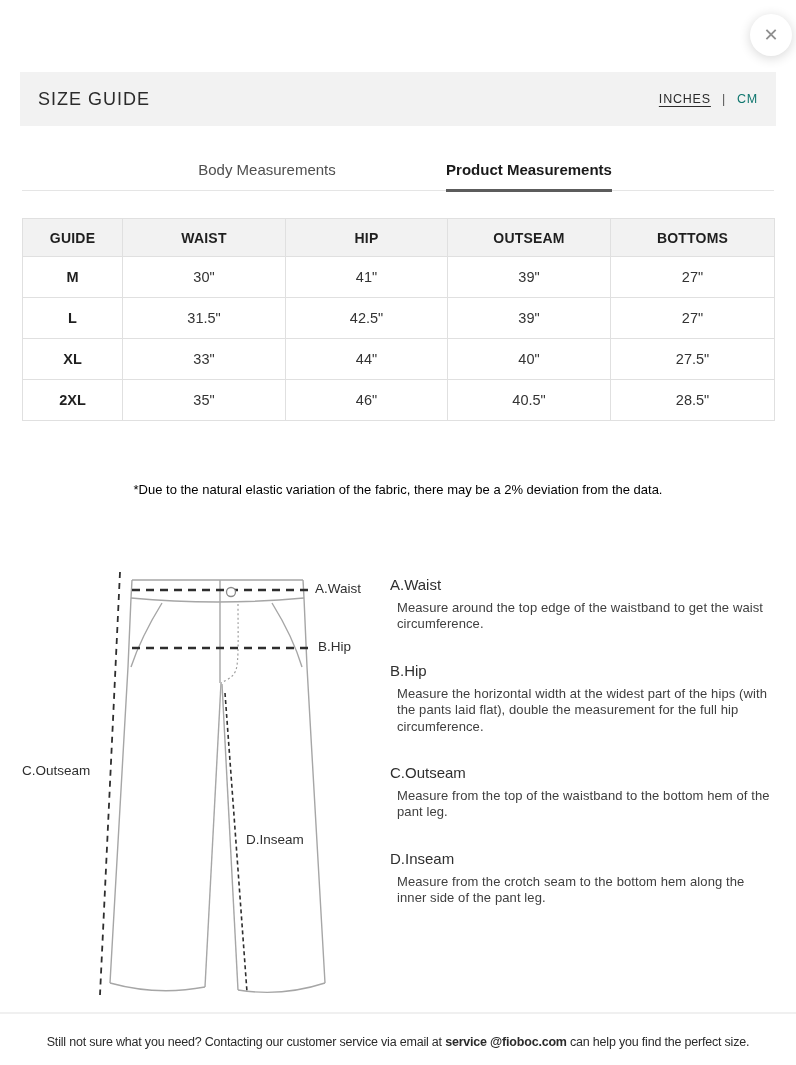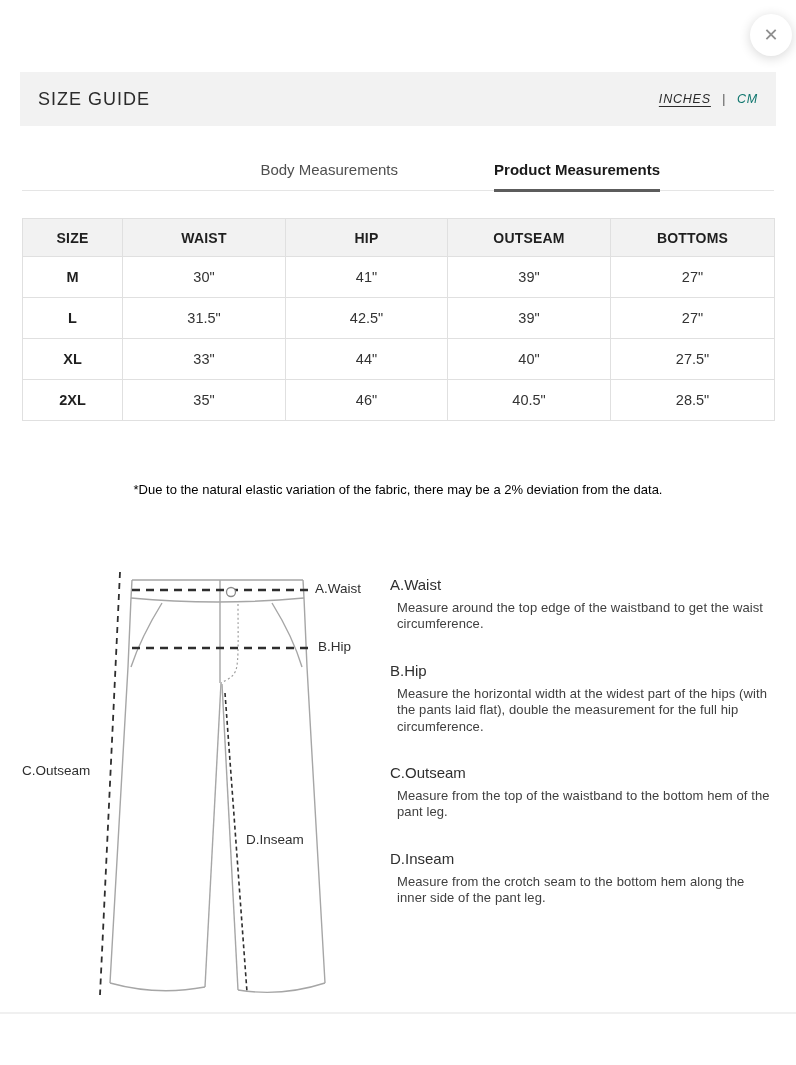--- a/index.html
+++ b/index.html
@@ -28,35 +28,35 @@
   }
   .close-x { font-size: 18px; color: #8f8f8f; line-height: 1; }
 
   
   .size-guide-bar {
     position: absolute; left: 20px; top: 72px; width: 756px; height: 54px;
     background: #f2f2f2; display: flex; align-items: center;
     justify-content: space-between; padding: 0 18px;
   }
   .sg-title { font-size: 18px; letter-spacing: 1px; color: #2b2b2b; }
-  .units { display: flex; align-items: center; font-size: 12.5px; letter-spacing: .8px; font-style: italic; }
+  .units { display: flex; align-items: center; font-size: 12.5px; letter-spacing: .8px; }
   .unit-active {
     color: #2b2b2b; text-decoration: underline; text-underline-offset: 3px;
     cursor: pointer;
   }
   .unit-sep { margin: 0 11px; color: #555; font-weight: 300; }
   .unit-inactive { color: #0f766e; cursor: pointer; }
 
   
   .tabs {
     position: absolute; left: 22px; top: 152px; width: 752px;
     display: flex; justify-content: center;
     border-bottom: 1px solid #e5e5e5;
   }
-  .tab { width: 262px; text-align: right; cursor: pointer; }
+  .tab { width: 262px; text-align: center; cursor: pointer; }
   .tab-label { display: inline-block; font-size: 15px; padding: 9px 0 11px; }
   .tab-label.inactive { color: #4f4f4f; font-weight: 400; }
   .tab-label.active {
     color: #1a1a1a; font-weight: 700;
     border-bottom: 3px solid #5c5c5c; margin-bottom: -2px;
   }
 
   
   .size-table {
     position: absolute; left: 22px; top: 218px; width: 752px;
@@ -139,21 +139,21 @@
   <table class="size-table">
     <colgroup>
       <col style="width:100px">
         <col style="width:163px">
         <col style="width:162px">
         <col style="width:163px">
         <col style="width:164px">
     </colgroup>
     <thead>
       <tr>
-        <th>SIZE</th>
+        <th>GUIDE</th>
         <th>WAIST</th>
         <th>HIP</th>
         <th>OUTSEAM</th>
         <th>BOTTOMS</th>
       </tr>
     </thead>
     <tbody>
       <tr>
         <td class="size-cell">M</td>
         <td>30"</td>
@@ -242,14 +242,17 @@
       <h3>C.Outseam</h3>
       <p>Measure from the top of the waistband to the bottom hem of the pant leg.</p>
     </div>
     <div class="guide-item">
       <h3>D.Inseam</h3>
       <p>Measure from the crotch seam to the bottom hem along the inner side of the pant leg.</p>
     </div>
   </div>
 
   <div class="footer-rule"></div>
+  <div class="footer">
+    <span>Still not sure what you need? Contacting our customer service via email at </span><b>service @fioboc.com</b><span> can help you find the perfect size.</span>
+  </div>
 
 </div>
 
 </body></html>

